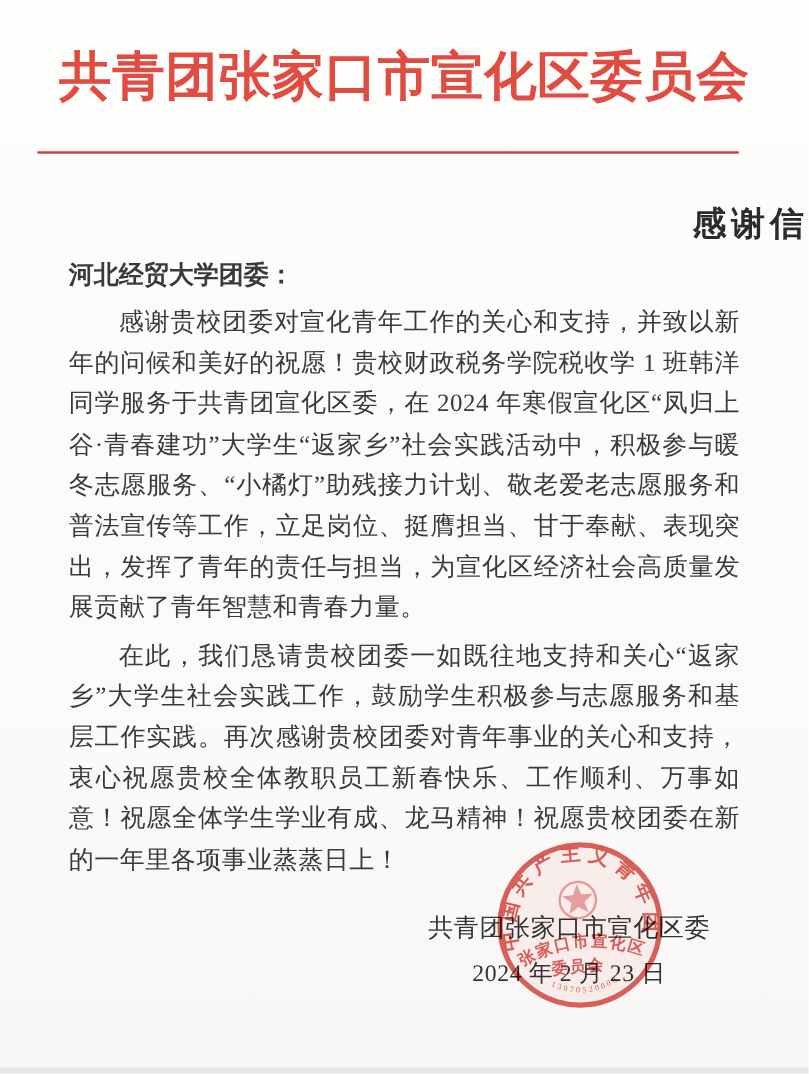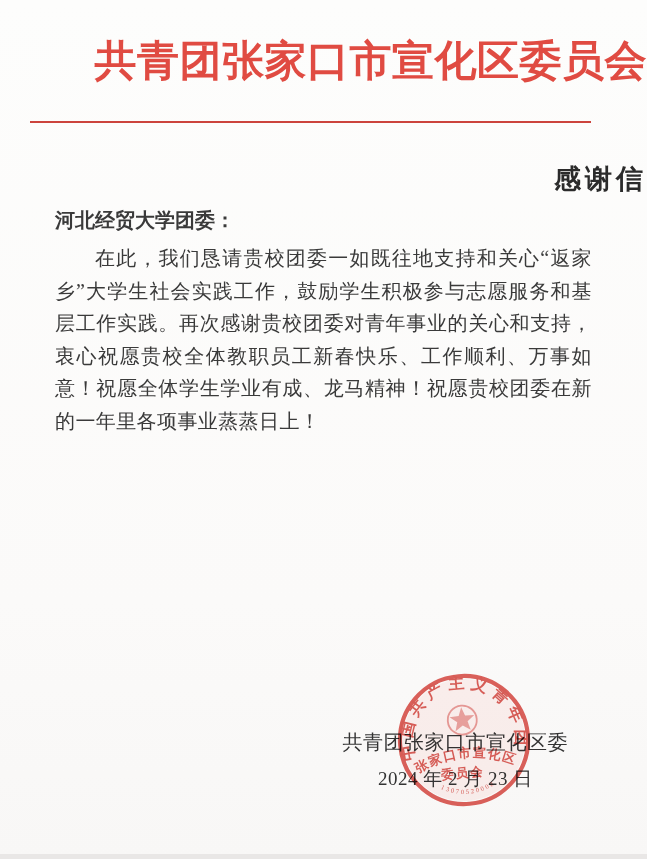--- a/index.html
+++ b/index.html
@@ -15,21 +15,21 @@
   .page::after {
     content: "";
     position: absolute;
     left: 0; right: 0; bottom: 0;
     height: 5px;
     background: #e9e7e6;
   }
   .letterhead {
     position: absolute;
     top: 33px; left: 0; right: 0;
-    text-align: right;
+    text-align: center;
     font-size: 42px;
     font-weight: bold;
     color: #e04b42;
     white-space: nowrap;
     letter-spacing: 0.5px;
   }
   .divider {
     position: absolute;
     top: 121px; left: 30px;
     width: 561px; height: 2px;
@@ -106,20 +106,21 @@
 <div class="page">
 
   <div class="letterhead">共青团张家口市宣化区委员会</div>
 
   <div class="divider"></div>
 
   <div class="title">感谢信</div>
 
   <div class="body">
     <div class="salutation">河北经贸大学团委：</div>
+    <p class="para">感谢贵校团委对宣化青年工作的关心和支持，并致以新年的问候和美好的祝愿！贵校财政税务学院税收学 1 班韩洋同学服务于共青团宣化区委，在 2024 年寒假宣化区“凤归上谷·青春建功”大学生“返家乡”社会实践活动中，积极参与暖冬志愿服务、“小橘灯”助残接力计划、敬老爱老志愿服务和普法宣传等工作，立足岗位、挺膺担当、甘于奉献、表现突出，发挥了青年的责任与担当，为宣化区经济社会高质量发展贡献了青年智慧和青春力量。</p>
     <p class="para">在此，我们恳请贵校团委一如既往地支持和关心“返家乡”大学生社会实践工作，鼓励学生积极参与志愿服务和基层工作实践。再次感谢贵校团委对青年事业的关心和支持，衷心祝愿贵校全体教职员工新春快乐、工作顺利、万事如意！祝愿全体学生学业有成、龙马精神！祝愿贵校团委在新的一年里各项事业蒸蒸日上！</p>
   </div>
 
   <div class="sign-block">
     <div class="signature">共青团张家口市宣化区委</div>
     <div class="sign-date">2024 年 2 月 23 日</div>
   </div>
 
   <div class="seal">
     <svg viewBox="0 0 140 140" width="140" height="140">

